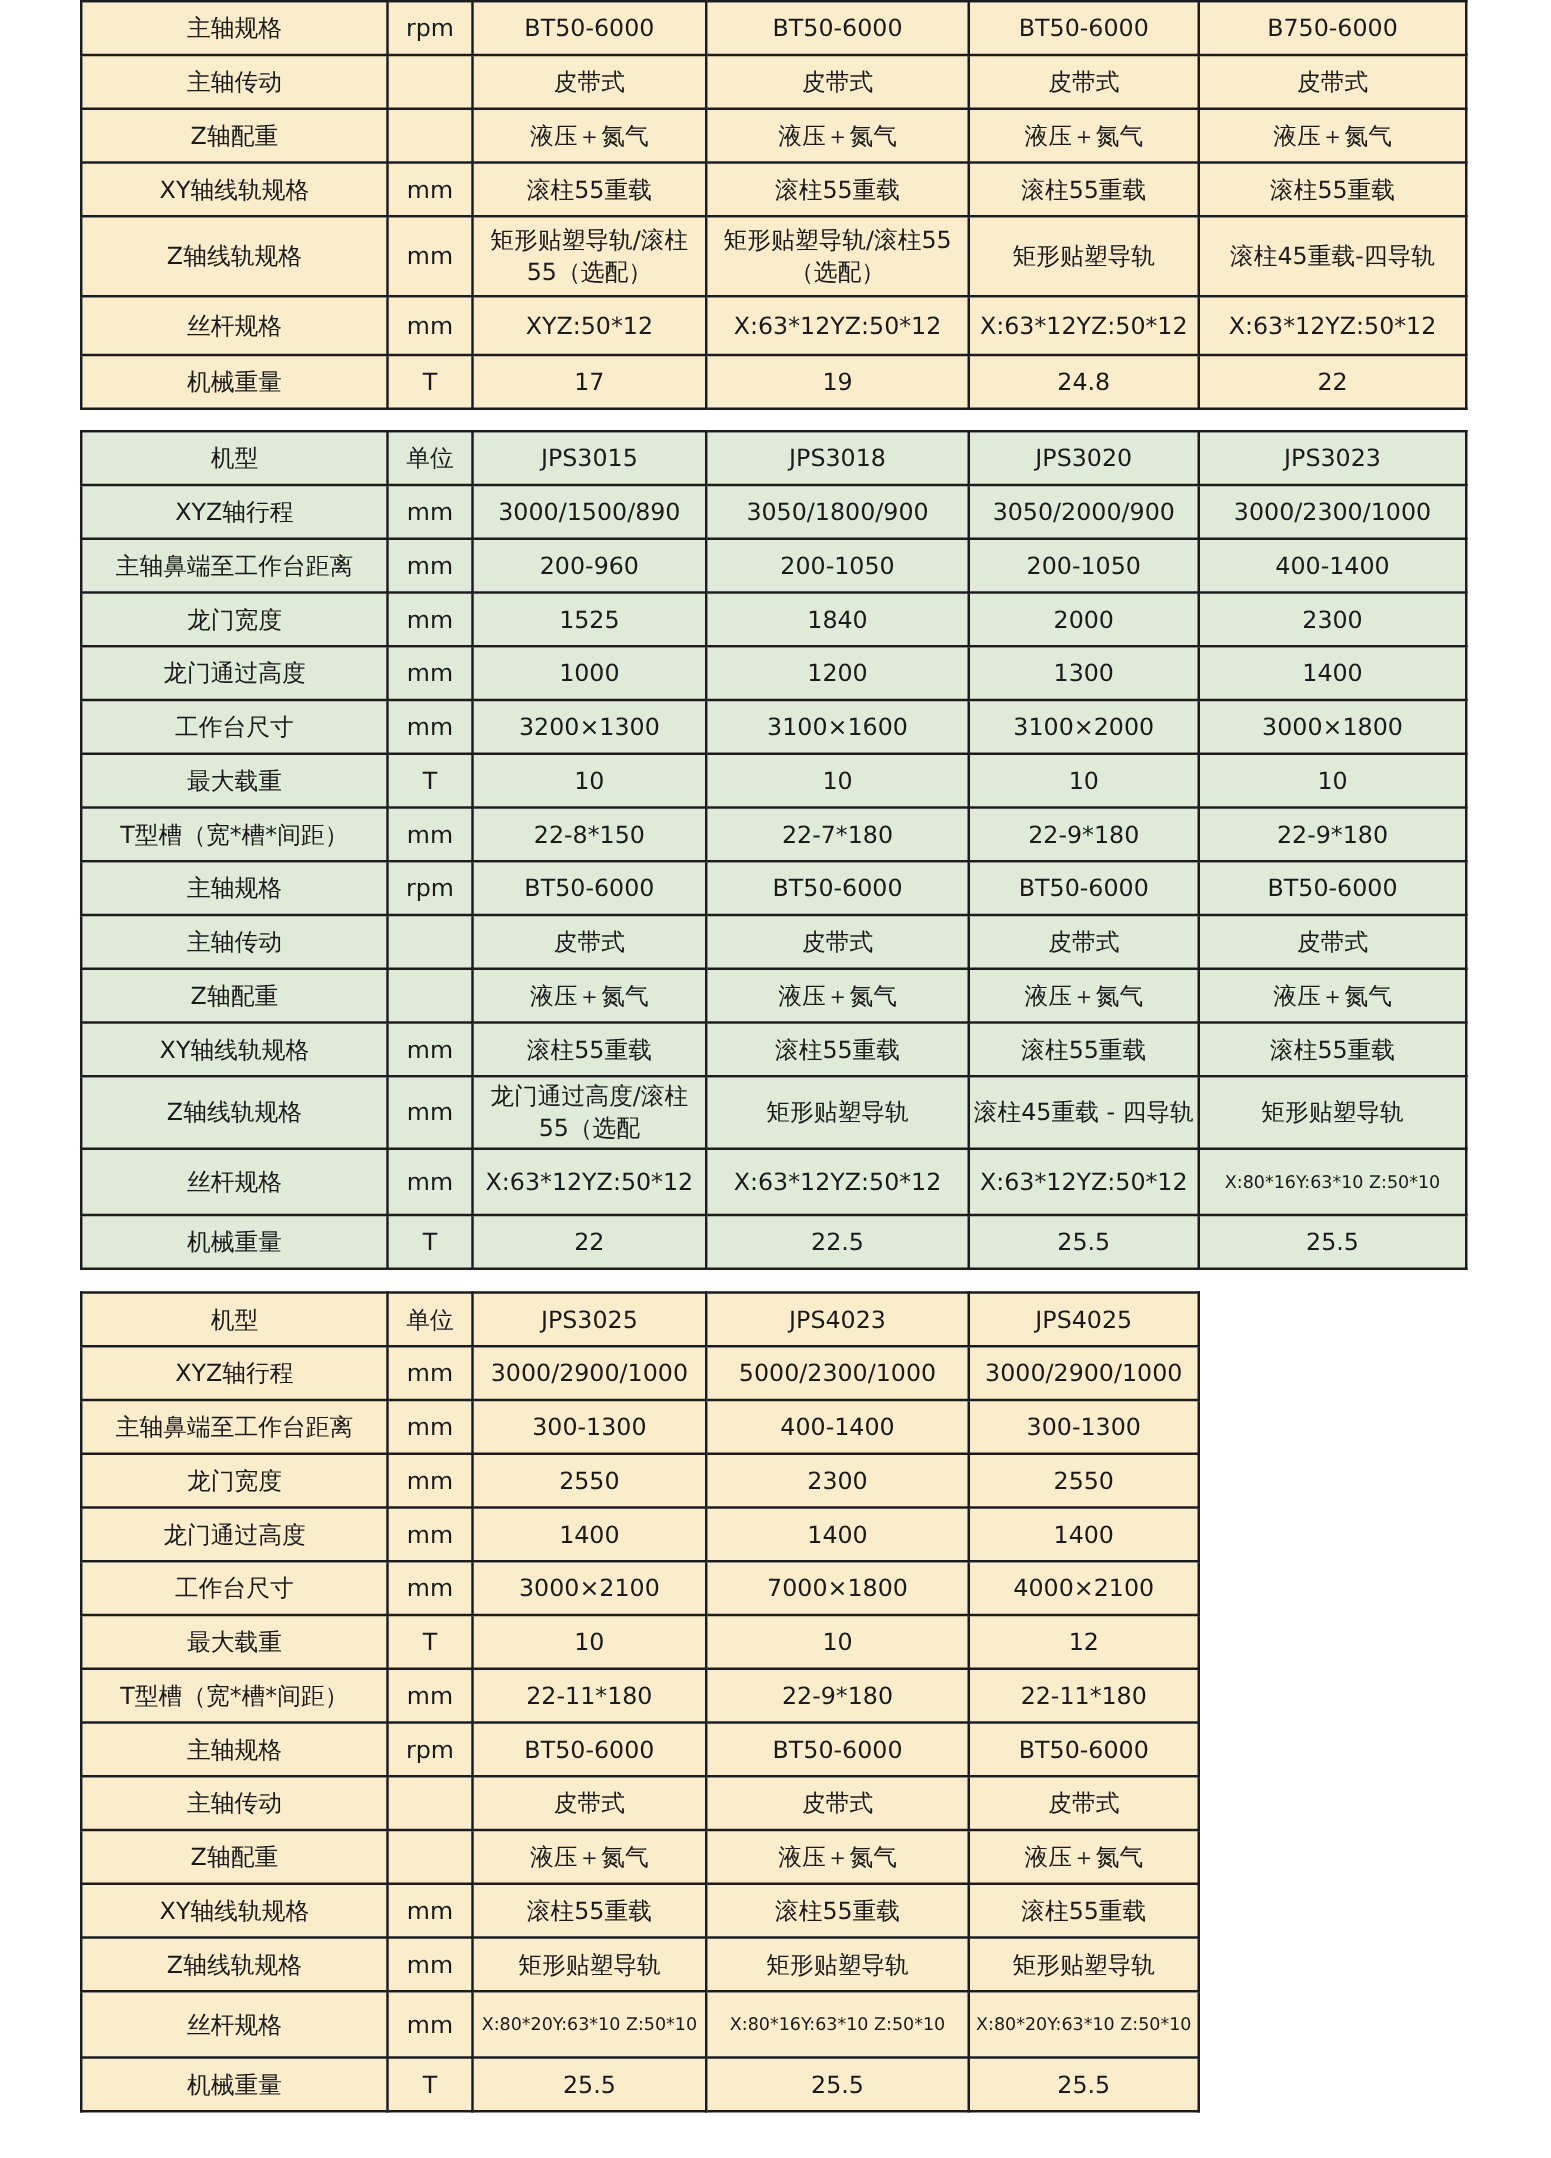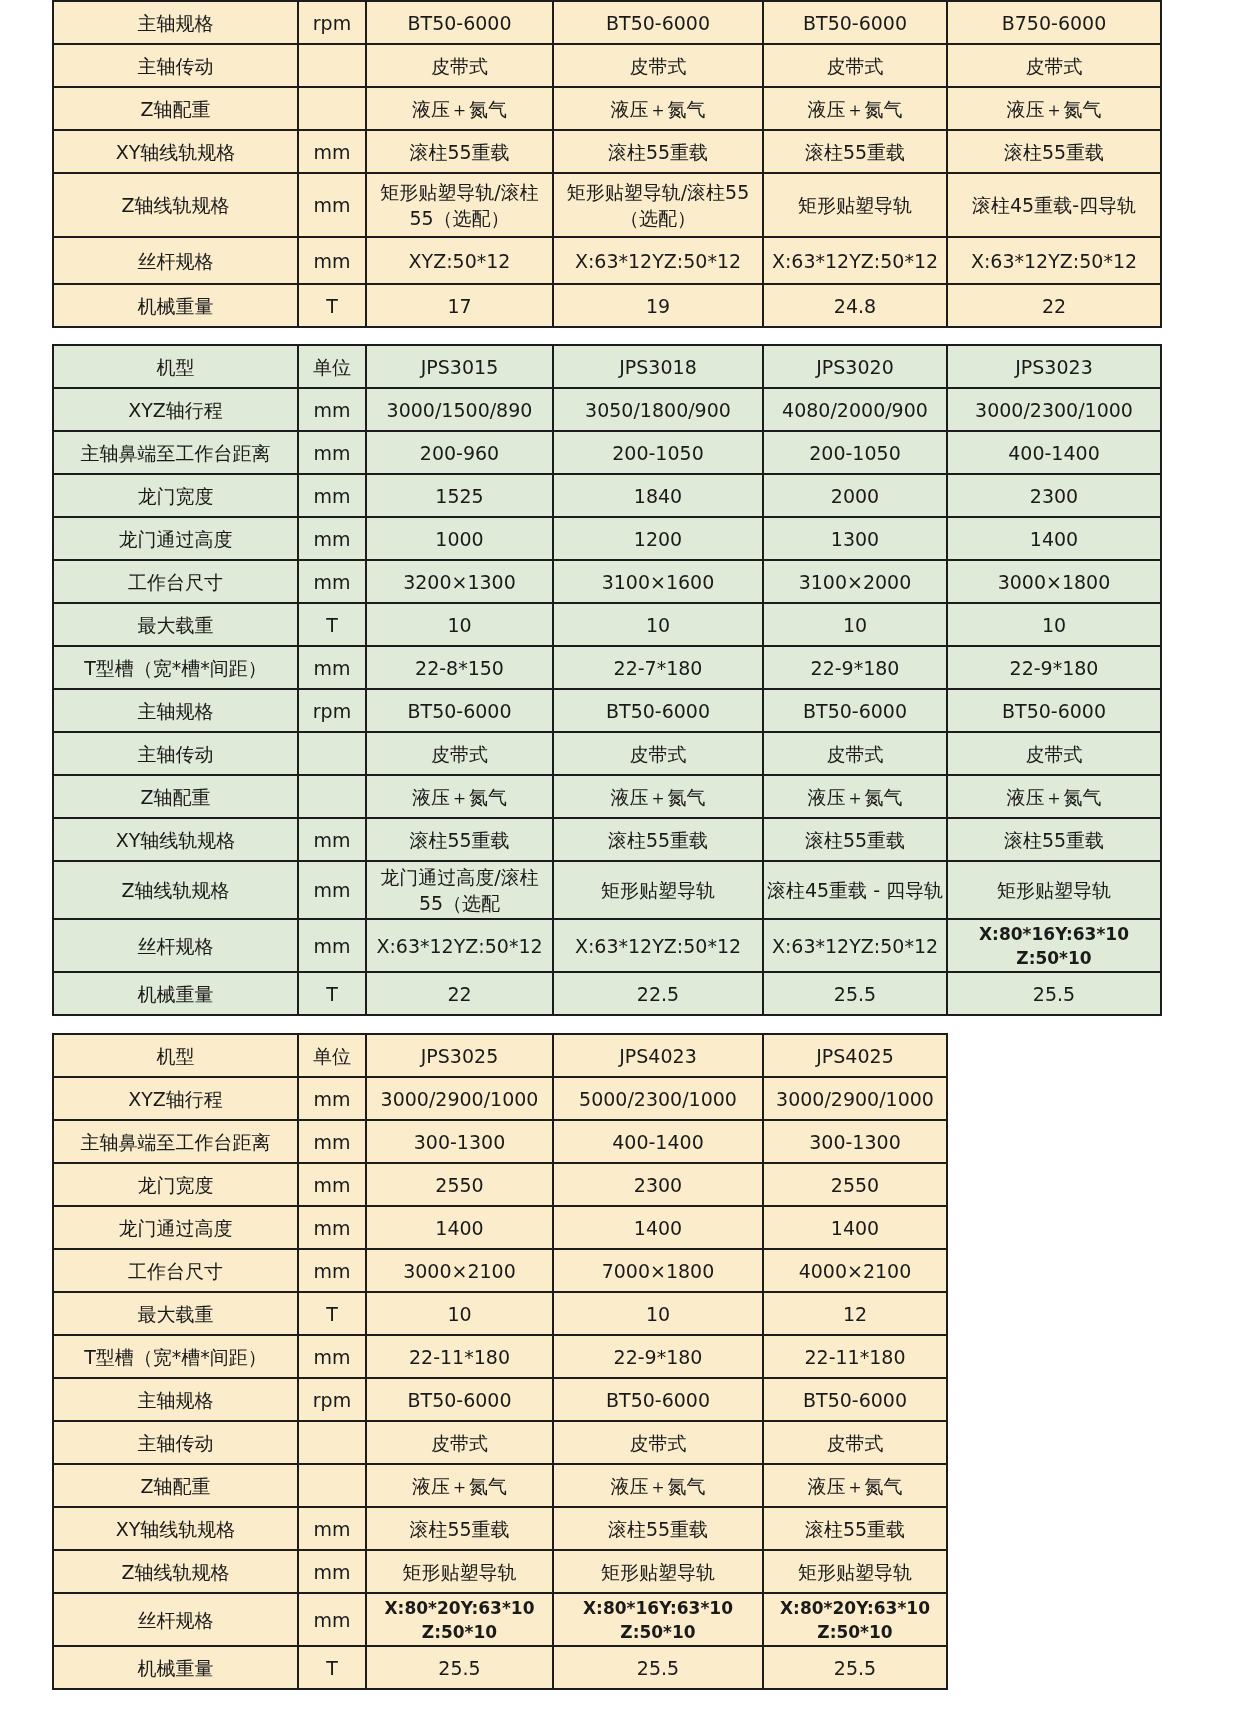--- a/index.html
+++ b/index.html
@@ -1,21 +1,21 @@
 <!DOCTYPE html>
 <html><head>
 <meta charset="utf-8">
 <style>
   html, body { margin: 0; padding: 0; background: #ffffff; }
   body { width: 1241px; height: 1726px; position: relative; overflow: hidden;
          font-family: "DejaVu Sans", "Liberation Sans", sans-serif; color: #1a1a1a; }
-  table.spec { position: absolute; left: 52px; border-collapse: collapse; table-layout: fixed; }
+  table.spec { position: absolute; left: 64px; border-collapse: collapse; table-layout: fixed; }
   table.spec td { border: 2.5px solid #1c1c1c; text-align: center; vertical-align: middle;
                   font-size: 19px; line-height: 26px; padding: 0 2px; overflow: hidden; white-space: normal; }
-  table.spec td.small { font-size: 17px; line-height: 24px; font-weight: bold; }
+  table.spec td.small { font-size: 14px; line-height: 24px; }
   table.beige td { background: #fbedcc; }
   table.green td { background: #e0ead8; }
   #t1 { top: 0px; }
   #t2 { top: 344px; }
   #t3 { top: 1033px; }
   col.c-label { width: 245px; }
   col.c-unit { width: 68px; }
   col.c-m1 { width: 187px; }
   col.c-m2 { width: 210px; }
   col.c-m3 { width: 184px; }
@@ -109,21 +109,21 @@
       <td>JPS3015</td>
       <td>JPS3018</td>
       <td>JPS3020</td>
       <td>JPS3023</td>
     </tr>
     <tr style="height:43px">
       <td>XYZ轴行程</td>
       <td>mm</td>
       <td>3000/1500/890</td>
       <td>3050/1800/900</td>
-      <td>4080/2000/900</td>
+      <td>3050/2000/900</td>
       <td>3000/2300/1000</td>
     </tr>
     <tr style="height:43px">
       <td>主轴鼻端至工作台距离</td>
       <td>mm</td>
       <td>200-960</td>
       <td>200-1050</td>
       <td>200-1050</td>
       <td>400-1400</td>
     </tr>

